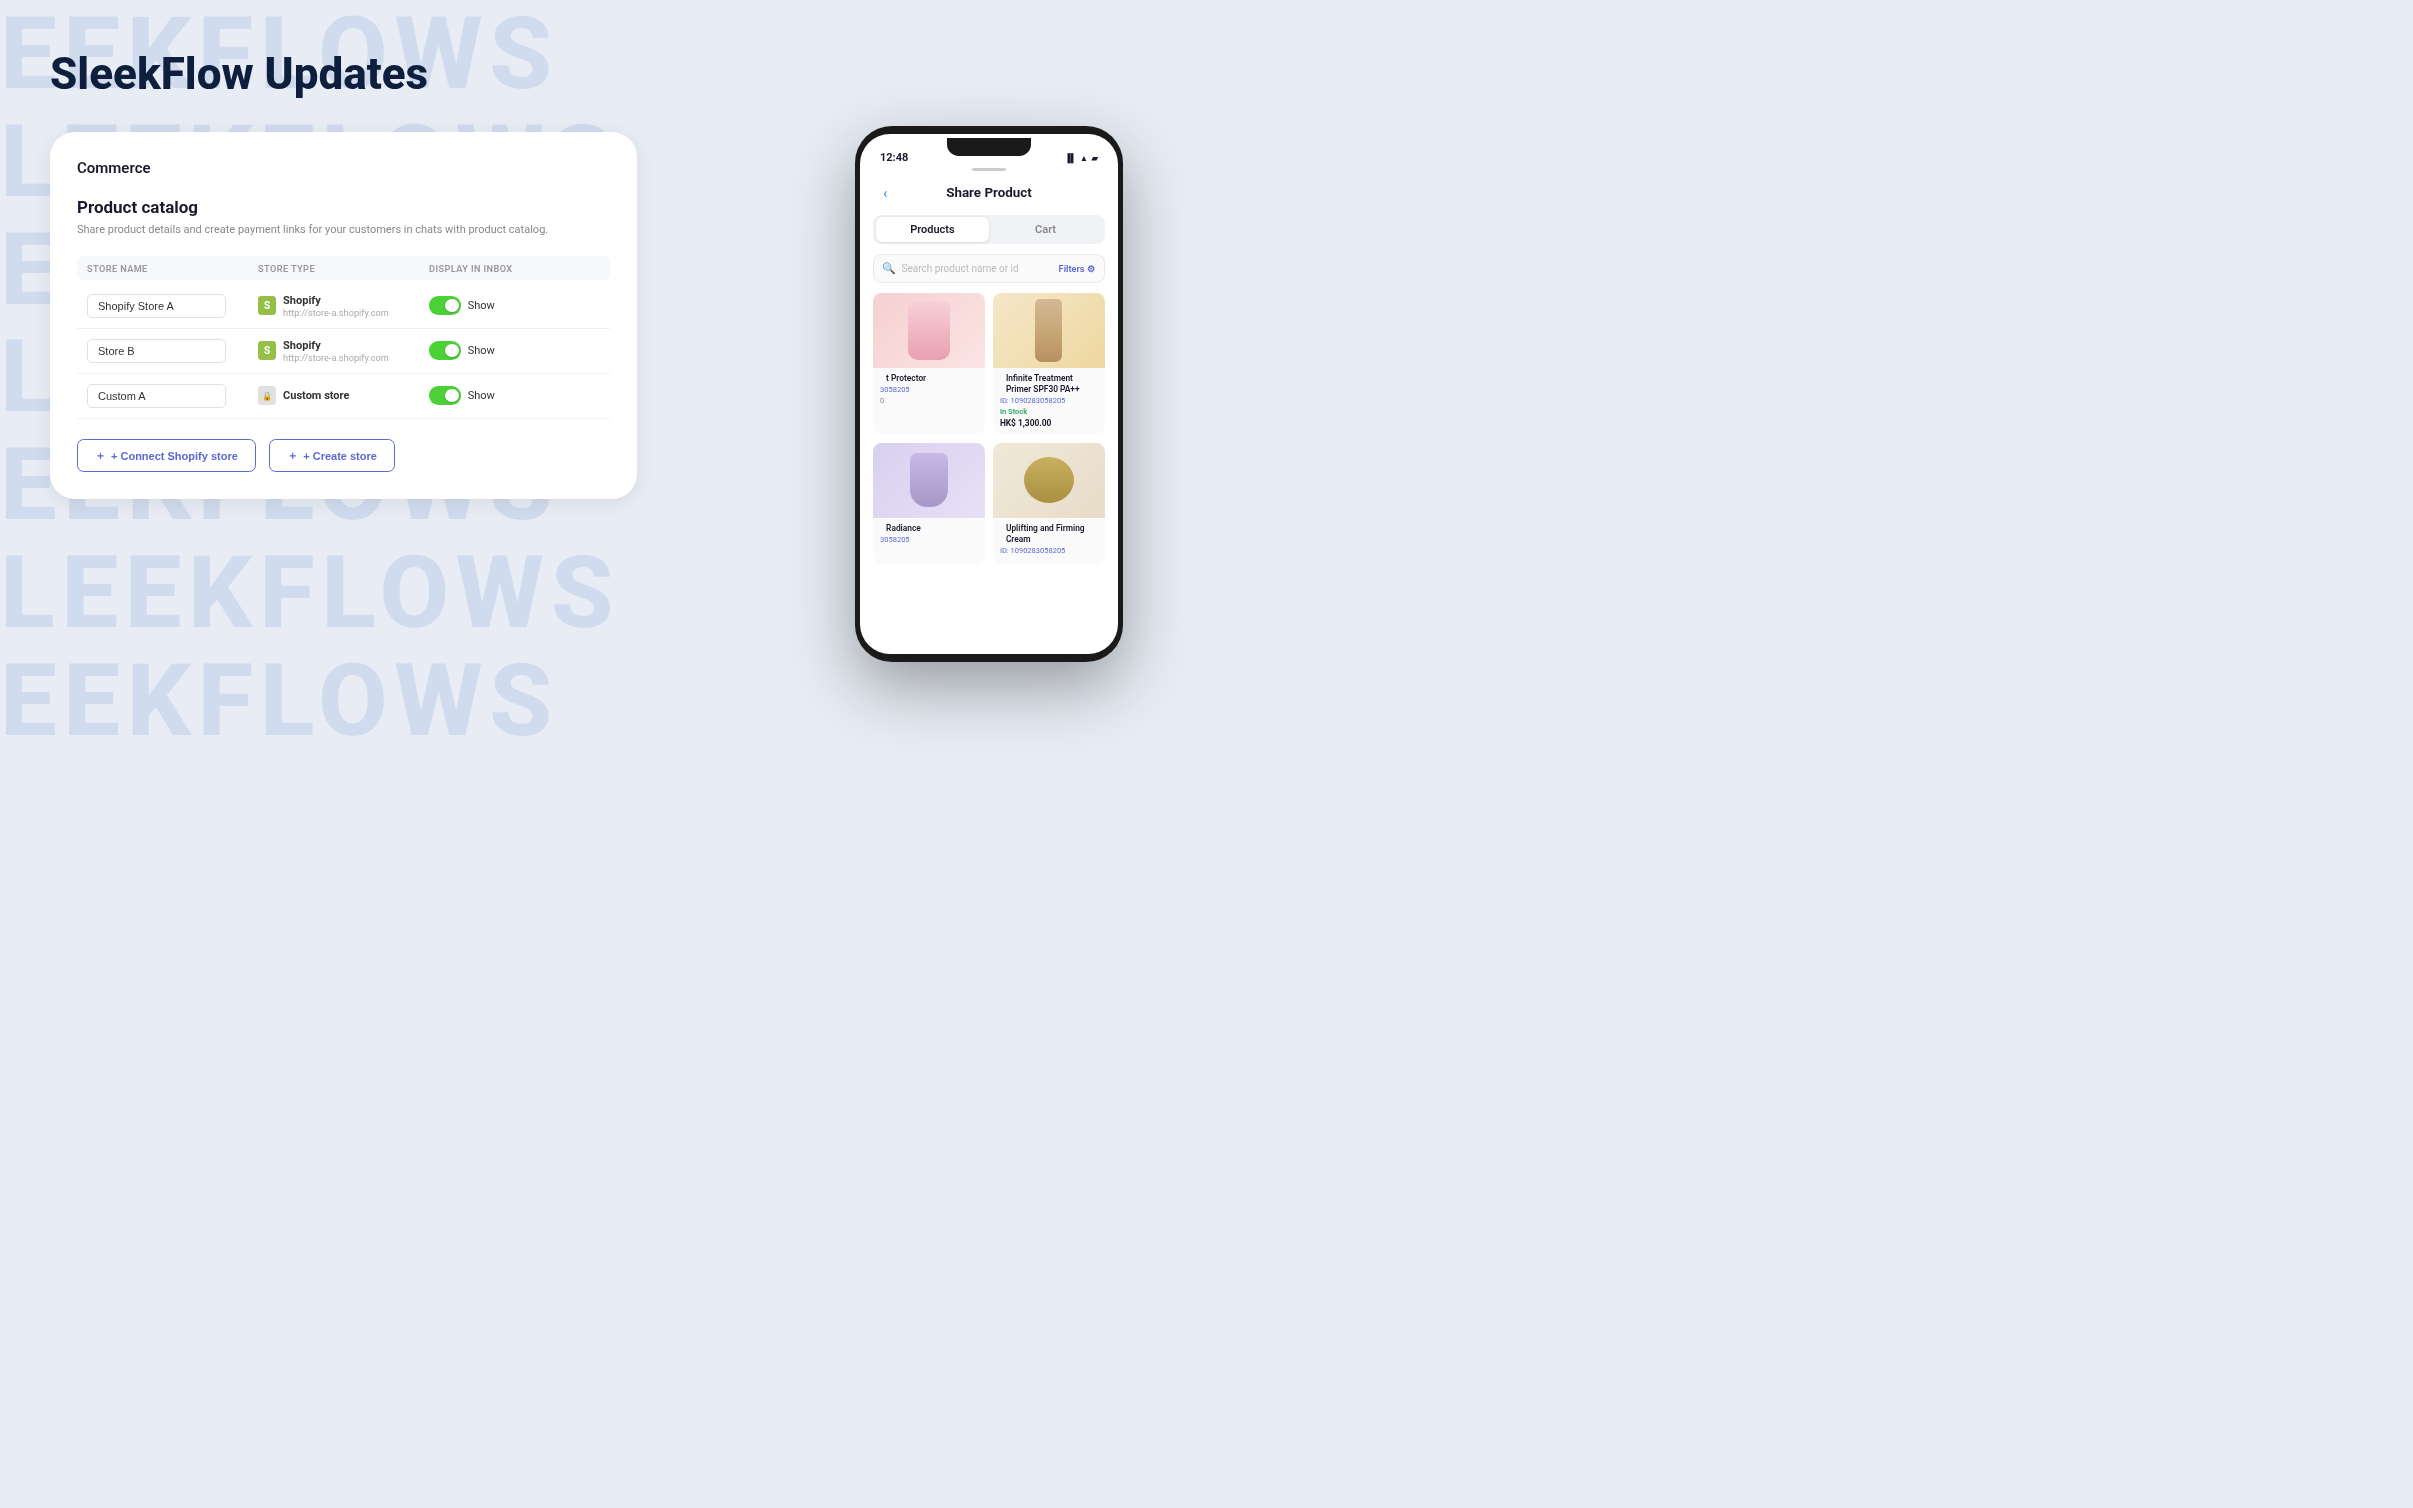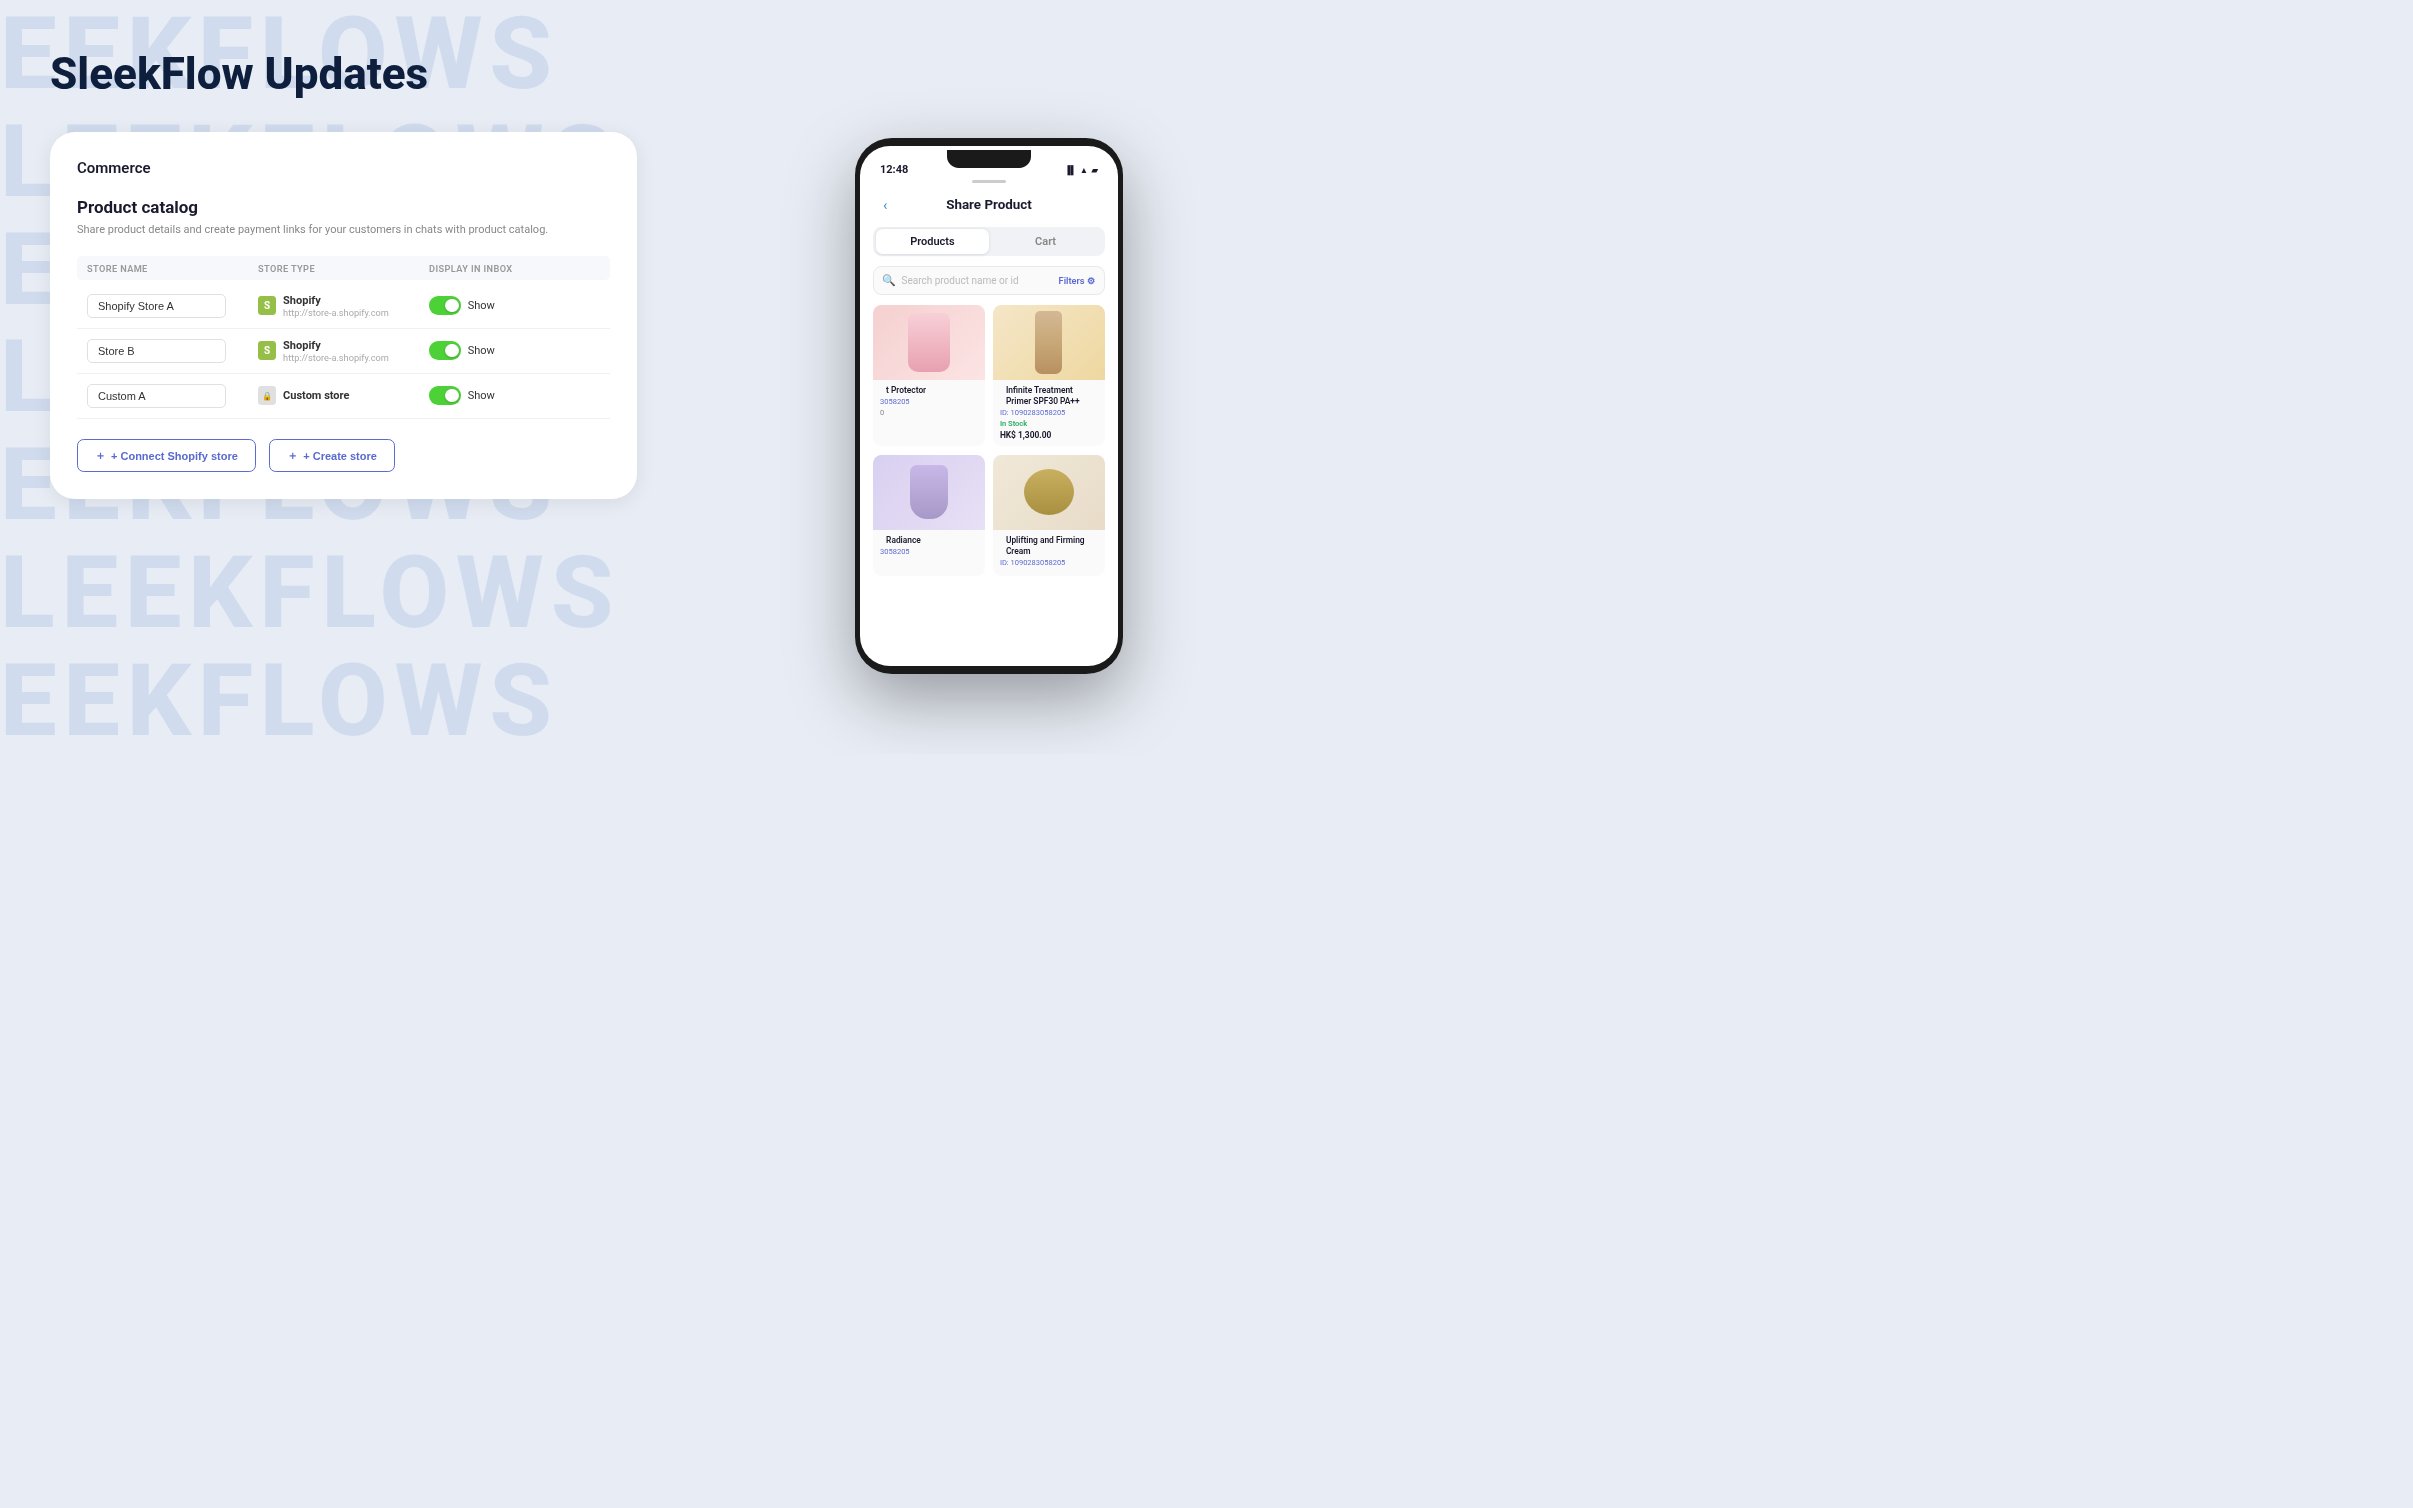--- a/index.html
+++ b/index.html
@@ -224,21 +224,21 @@
       font-size: 11px;
       font-weight: 600;
       cursor: pointer;
       text-decoration: none;
     }
 
     
     .phone-section {
       position: absolute;
       right: 0;
-      top: 12px;
+      top: 0;
       width: 436px;
       height: 754px;
       display: flex;
       align-items: center;
       justify-content: center;
     }
 
     .phone-mockup {
       width: 268px;
       height: 536px;

